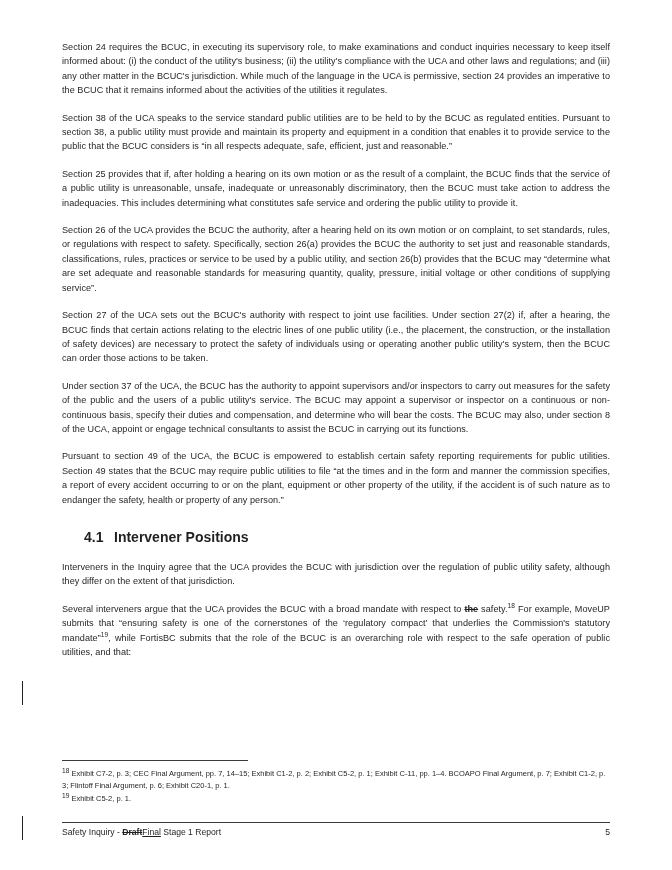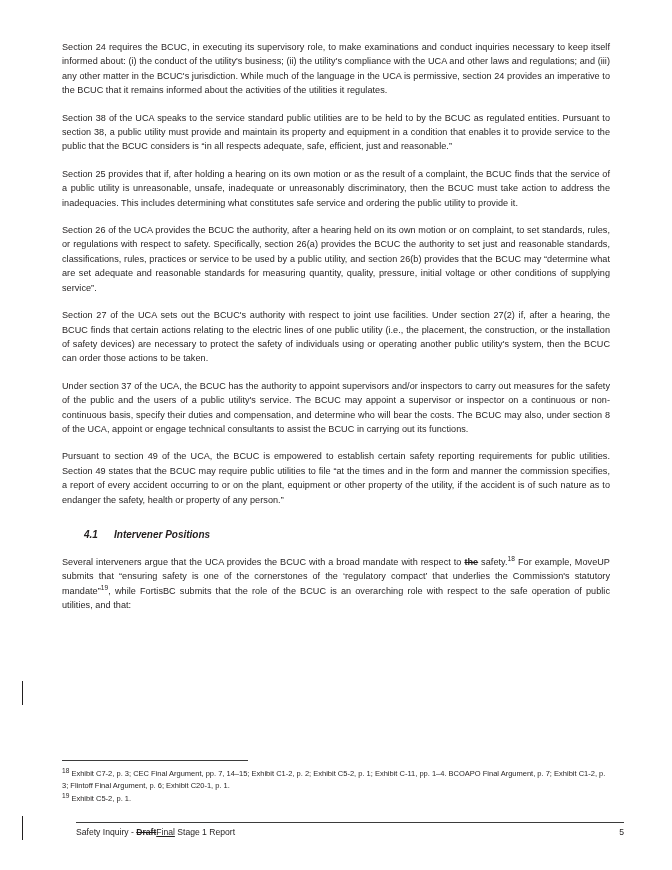--- a/index.html
+++ b/index.html
@@ -35,26 +35,25 @@
   .body-text {
     font-size: 9.1px;
     line-height: 14.4px;
     text-align: justify;
     margin: 0 0 13px 0;
     letter-spacing: 0.005em;
   }
   .body-text.last { margin-bottom: 0; }
 
   .heading {
-    font-size: 10px;
+    font-size: 14px;
     font-weight: bold;
     margin: 22px 0 15px 0;
     display: flex;
     align-items: baseline;
-    font-style: italic;
   }
   .heading .num {
     width: 52px;
     padding-left: 22px;
     box-sizing: border-box;
   }
   .heading .txt { }
 
   sup {
     font-size: 6.6px;
@@ -80,21 +79,21 @@
     top: 768px;
     width: 548px;
     font-size: 7.5px;
     line-height: 12.4px;
   }
   .footnotes p { margin: 0; }
 
   
   .footer {
     position: absolute;
-    left: 76px;
+    left: 62px;
     top: 822px;
     width: 548px;
     border-top: 1px solid #3b3b3b;
     padding-top: 4px;
     display: flex;
     justify-content: space-between;
     font-size: 8.6px;
   }
   .footer .right { }
 </style>
@@ -112,20 +111,21 @@
   <p class="body-text">Section 26 of the UCA provides the BCUC the authority, after a hearing held on its own motion or on complaint, to set standards, rules, or regulations with respect to safety. Specifically, section 26(a) provides the BCUC the authority to set just and reasonable standards, classifications, rules, practices or service to be used by a public utility, and section 26(b) provides that the BCUC may “determine what are set adequate and reasonable standards for measuring quantity, quality, pressure, initial voltage or other conditions of supplying service”.</p>
   <p class="body-text">Section 27 of the UCA sets out the BCUC's authority with respect to joint use facilities. Under section 27(2) if, after a hearing, the BCUC finds that certain actions relating to the electric lines of one public utility (i.e., the placement, the construction, or the installation of safety devices) are necessary to protect the safety of individuals using or operating another public utility's system, then the BCUC can order those actions to be taken.</p>
   <p class="body-text">Under section 37 of the UCA, the BCUC has the authority to appoint supervisors and/or inspectors to carry out measures for the safety of the public and the users of a public utility's service. The BCUC may appoint a supervisor or inspector on a continuous or non-continuous basis, specify their duties and compensation, and determine who will bear the costs. The BCUC may also, under section 8 of the UCA, appoint or engage technical consultants to assist the BCUC in carrying out its functions.</p>
   <p class="body-text">Pursuant to section 49 of the UCA, the BCUC is empowered to establish certain safety reporting requirements for public utilities. Section 49 states that the BCUC may require public utilities to file “at the times and in the form and manner the commission specifies, a report of every accident occurring to or on the plant, equipment or other property of the utility, if the accident is of such nature as to endanger the safety, health or property of any person.”</p>
 
   <div class="heading">
     <span class="num">4.1</span>
     <span class="txt">Intervener Positions</span>
   </div>
 
+  <p class="body-text">Interveners in the Inquiry agree that the UCA provides the BCUC with jurisdiction over the regulation of public utility safety, although they differ on the extent of that jurisdiction.</p>
 
   <p class="body-text last"><span>Several interveners argue that the UCA provides the BCUC with a broad mandate with respect to </span><span class="strike">the</span><span> safety.</span><sup>18</sup><span> For example, MoveUP submits that “ensuring safety is one of the cornerstones of the ‘regulatory compact’ that underlies the Commission's statutory mandate”</span><sup>19</sup><span>, while FortisBC submits that the role of the BCUC is an overarching role with respect to the safe operation of public utilities, and that:</span></p>
 
   <div class="footnote-rule"></div>
 
   <div class="footnotes">
     <p><sup>18</sup> <span>Exhibit C7-2, p. 3; CEC Final Argument, pp. 7, 14–15; Exhibit C1-2, p. 2; Exhibit C5-2, p. 1; Exhibit C-11, pp. 1–4. BCOAPO Final Argument, p. 7; Exhibit C1-2, p. 3; Flintoff Final Argument, p. 6; Exhibit C20-1, p. 1.</span></p>
     <p><sup>19</sup> <span>Exhibit C5-2, p. 1.</span></p>
   </div>
 

